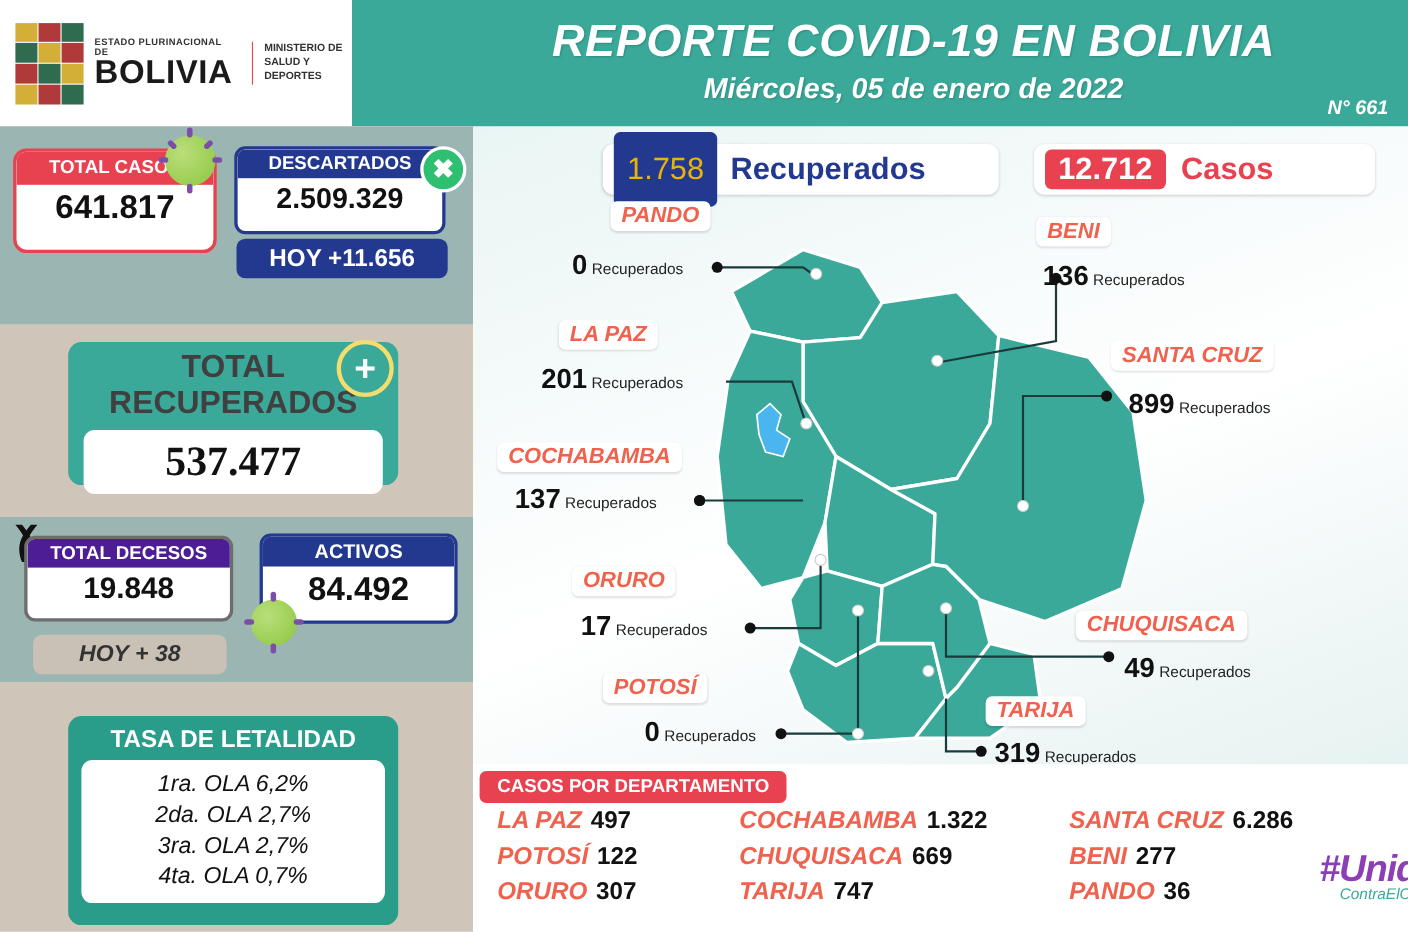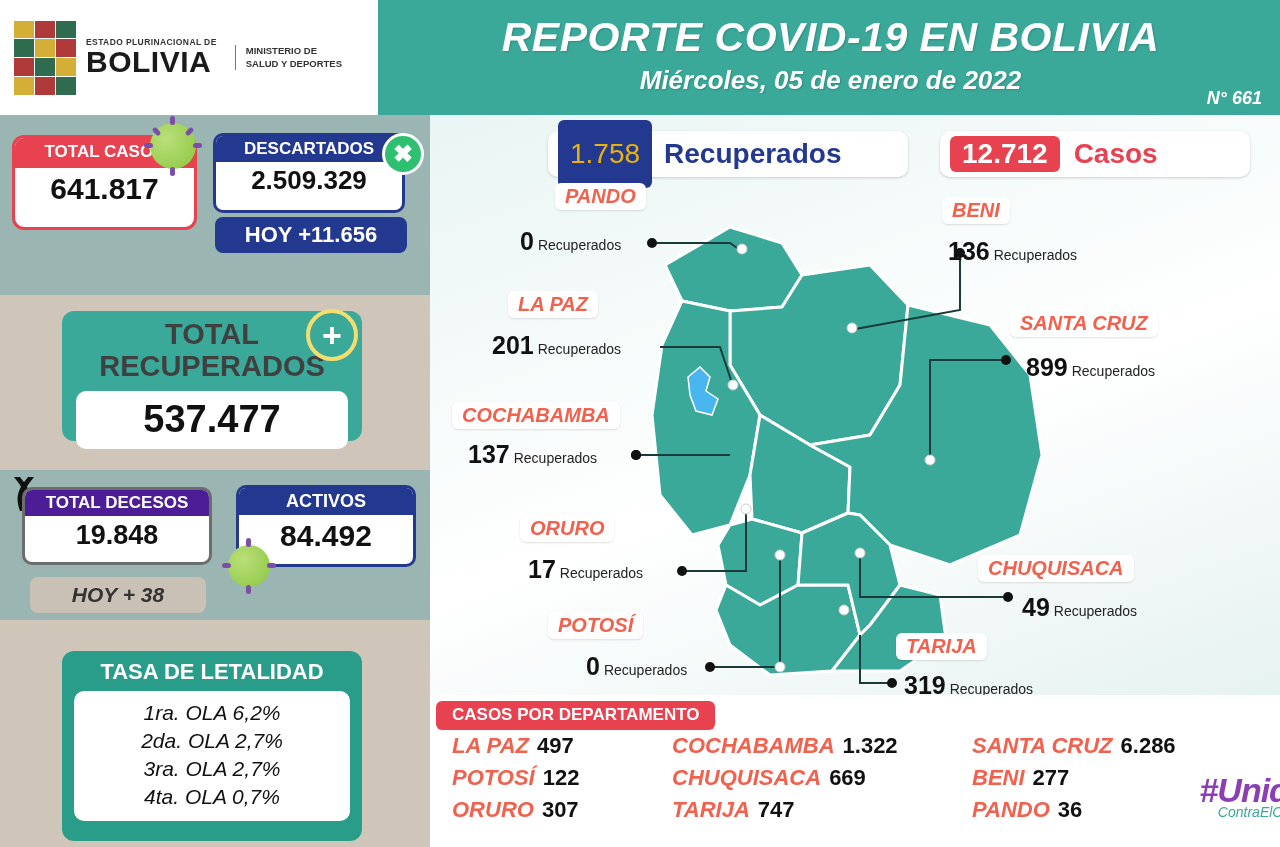--- a/index.html
+++ b/index.html
@@ -11,21 +11,21 @@
     position: relative;
   }
   #page { position: relative; width: 1280px; height: 847px; background: #ffffff; }
 
   
   .header {
     position: absolute; left: 0; top: 0; width: 1280px; height: 115px;
     background: #3aa99a;
   }
   .header-logo-box {
-    position: absolute; left: 0; top: 0; width: 378px; height: 115px;
+    position: absolute; left: 0; top: 0; width: 320px; height: 115px;
     background: #ffffff; display: flex; align-items: center; padding-left: 14px;
   }
   .coat {
     width: 62px; height: 74px; position: relative; flex: none;
     display: grid; grid-template-columns: 1fr 1fr 1fr; grid-template-rows: repeat(4, 1fr);
     gap: 1px;
   }
   .coat i { display:block; }
   .country-block { margin-left: 10px; line-height: 1; }
   .country-small { font-size: 8.5px; letter-spacing: .4px; color: #333; font-weight: bold; }
@@ -108,21 +108,21 @@
   .recuperados-card {
     left: 62px; top: 196px; width: 300px; height: 130px;
     background: #3aa99a; border-radius: 12px;
   }
   .recuperados-title {
     color:#404040; font-size: 29px; font-weight: bold; text-align:center; line-height: 1.1; padding-top: 8px;
   }
   .recuperados-val-box {
     margin: 8px 14px 0; background:#fff; border-radius: 10px; height: 58px;
     display:flex; align-items:center; justify-content:center;
-    font-size: 38px; font-weight: bold; color:#111;
+    font-size: 38px; font-weight: bold; color:#111;font-family:Liberation Serif, serif;
   }
   .plus-circle {
     position:absolute; left: 306px; top: 194px; width: 52px; height: 52px; border-radius: 50%;
     background: #3aa99a; border: 4px solid #f2dd6e; color:#fff;
     display:flex; align-items:center; justify-content:center; font-size: 34px; font-weight: bold; line-height: 0;
   }
 
   .decesos-card {
     left: 22px; top: 372px; width: 190px; height: 78px;
     background: #fff; border: 3px solid #6d6d6d; border-radius: 10px; overflow:hidden;

